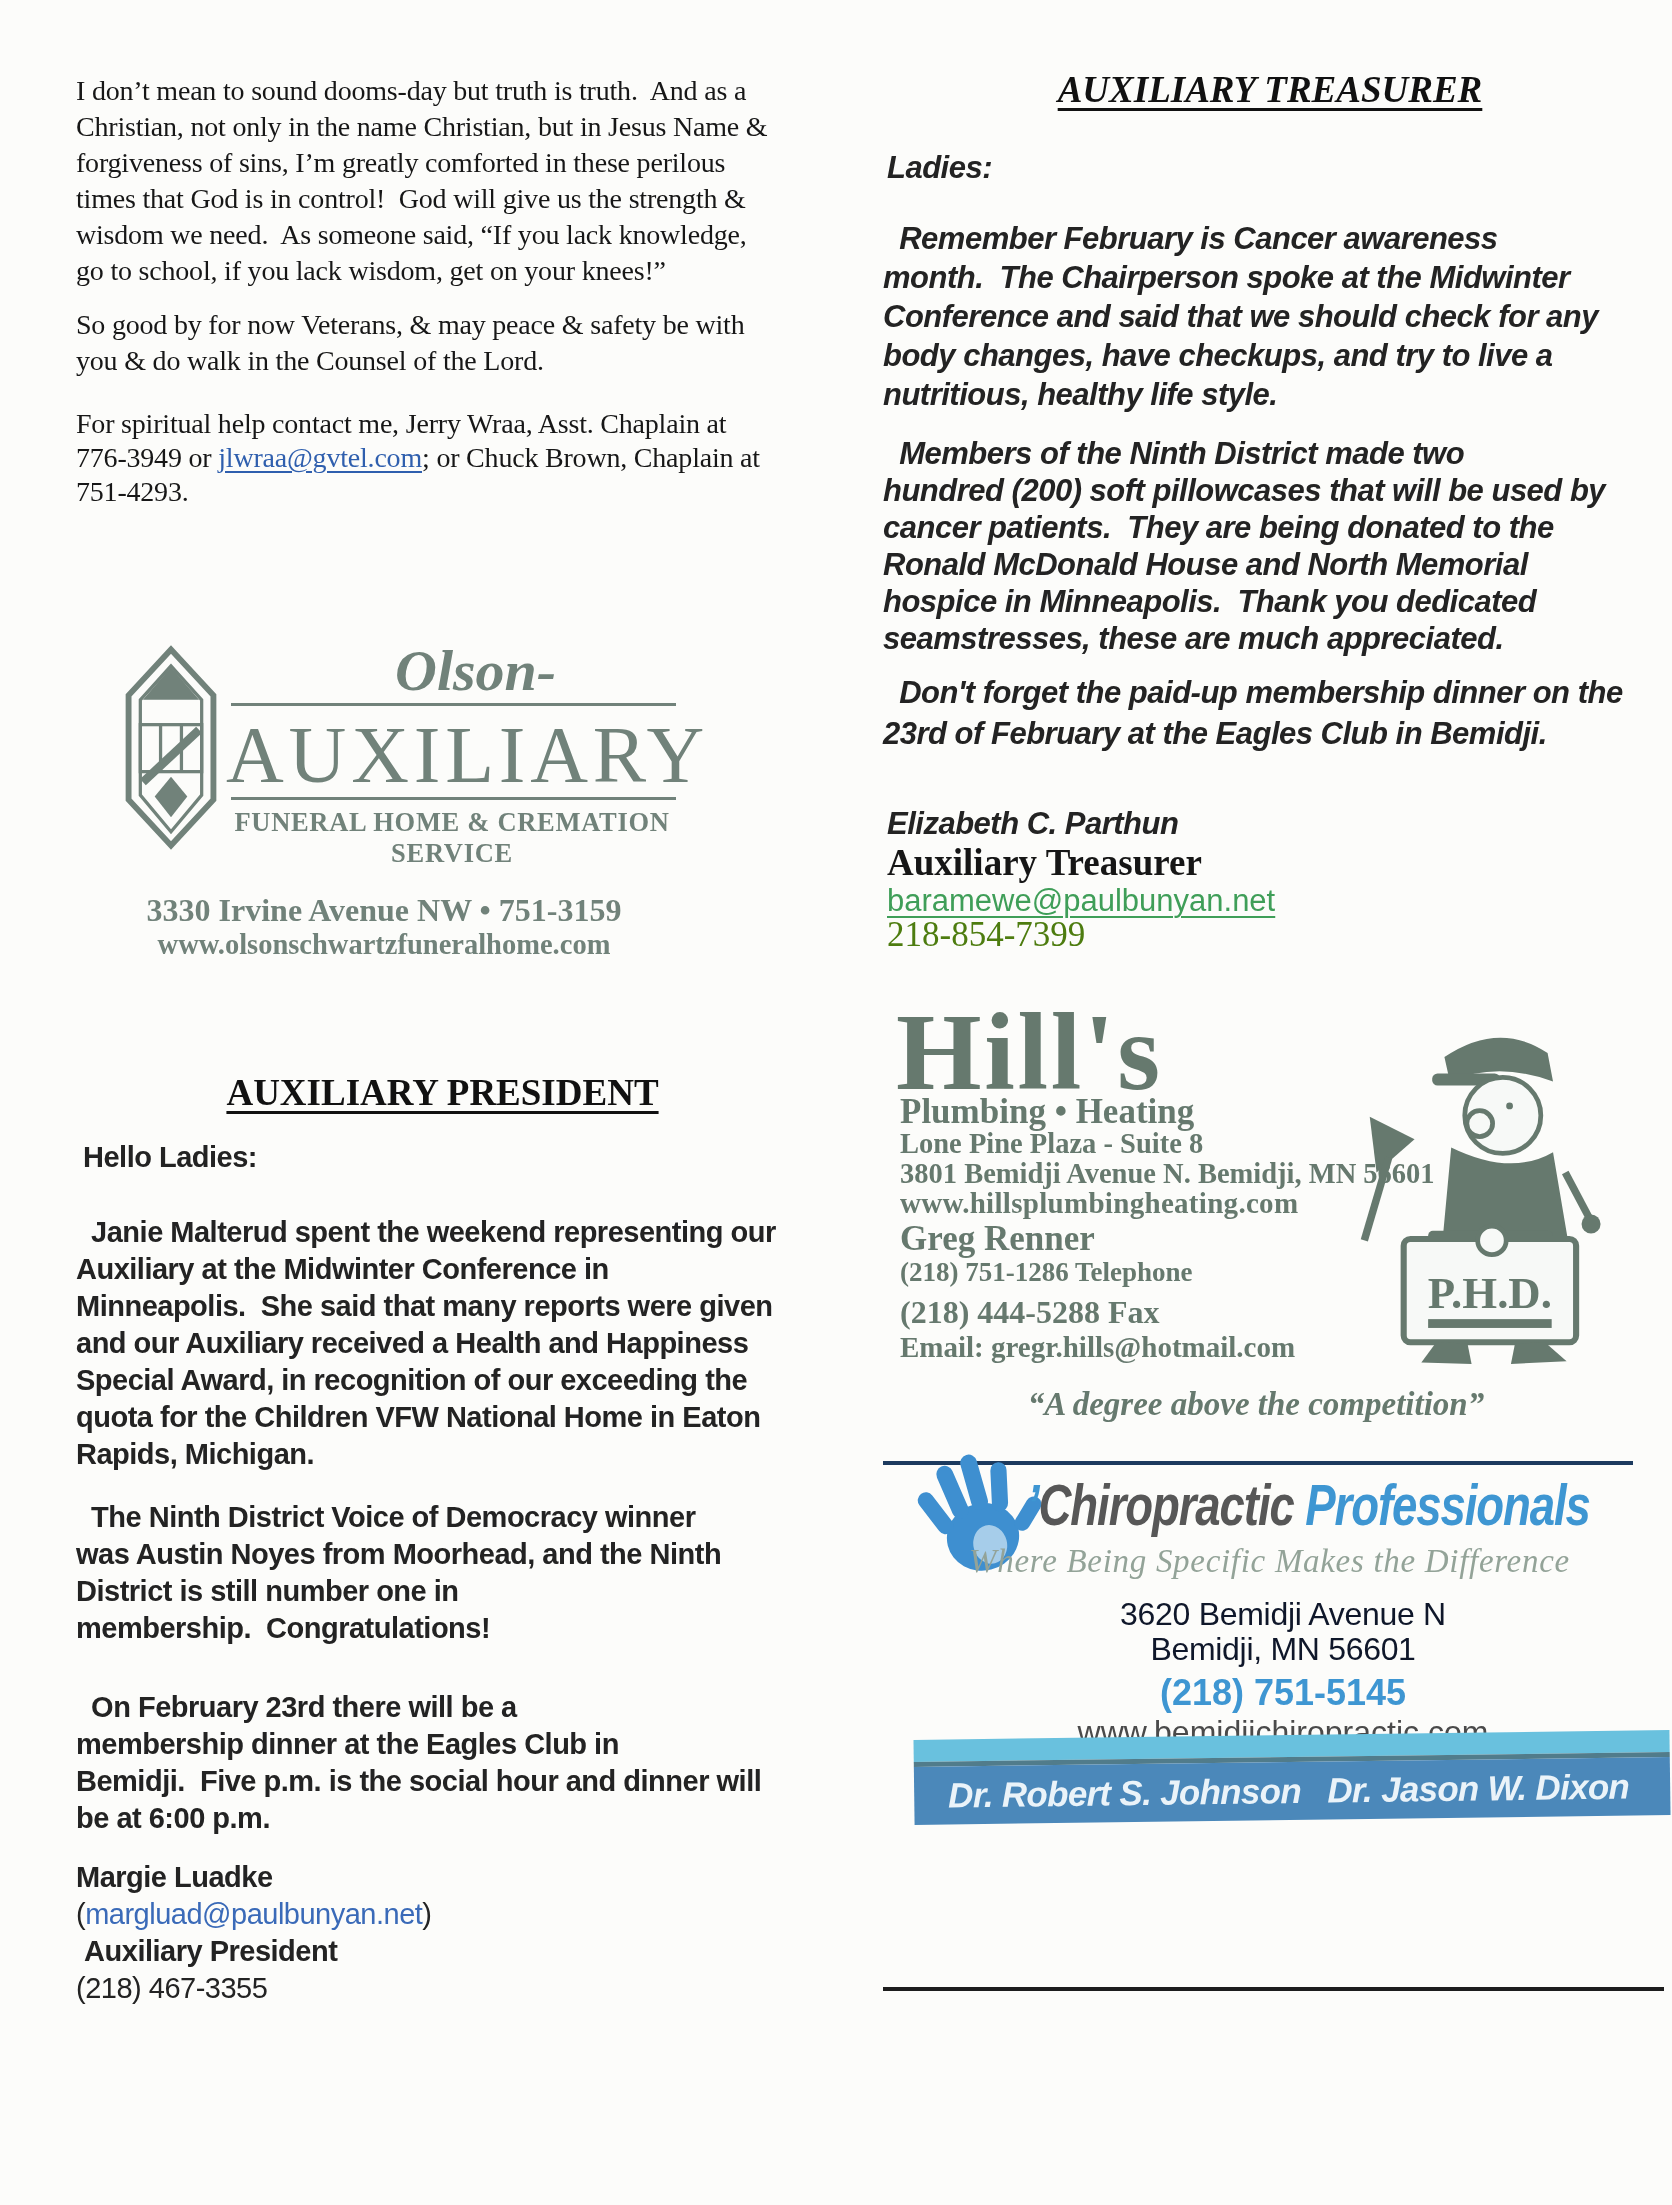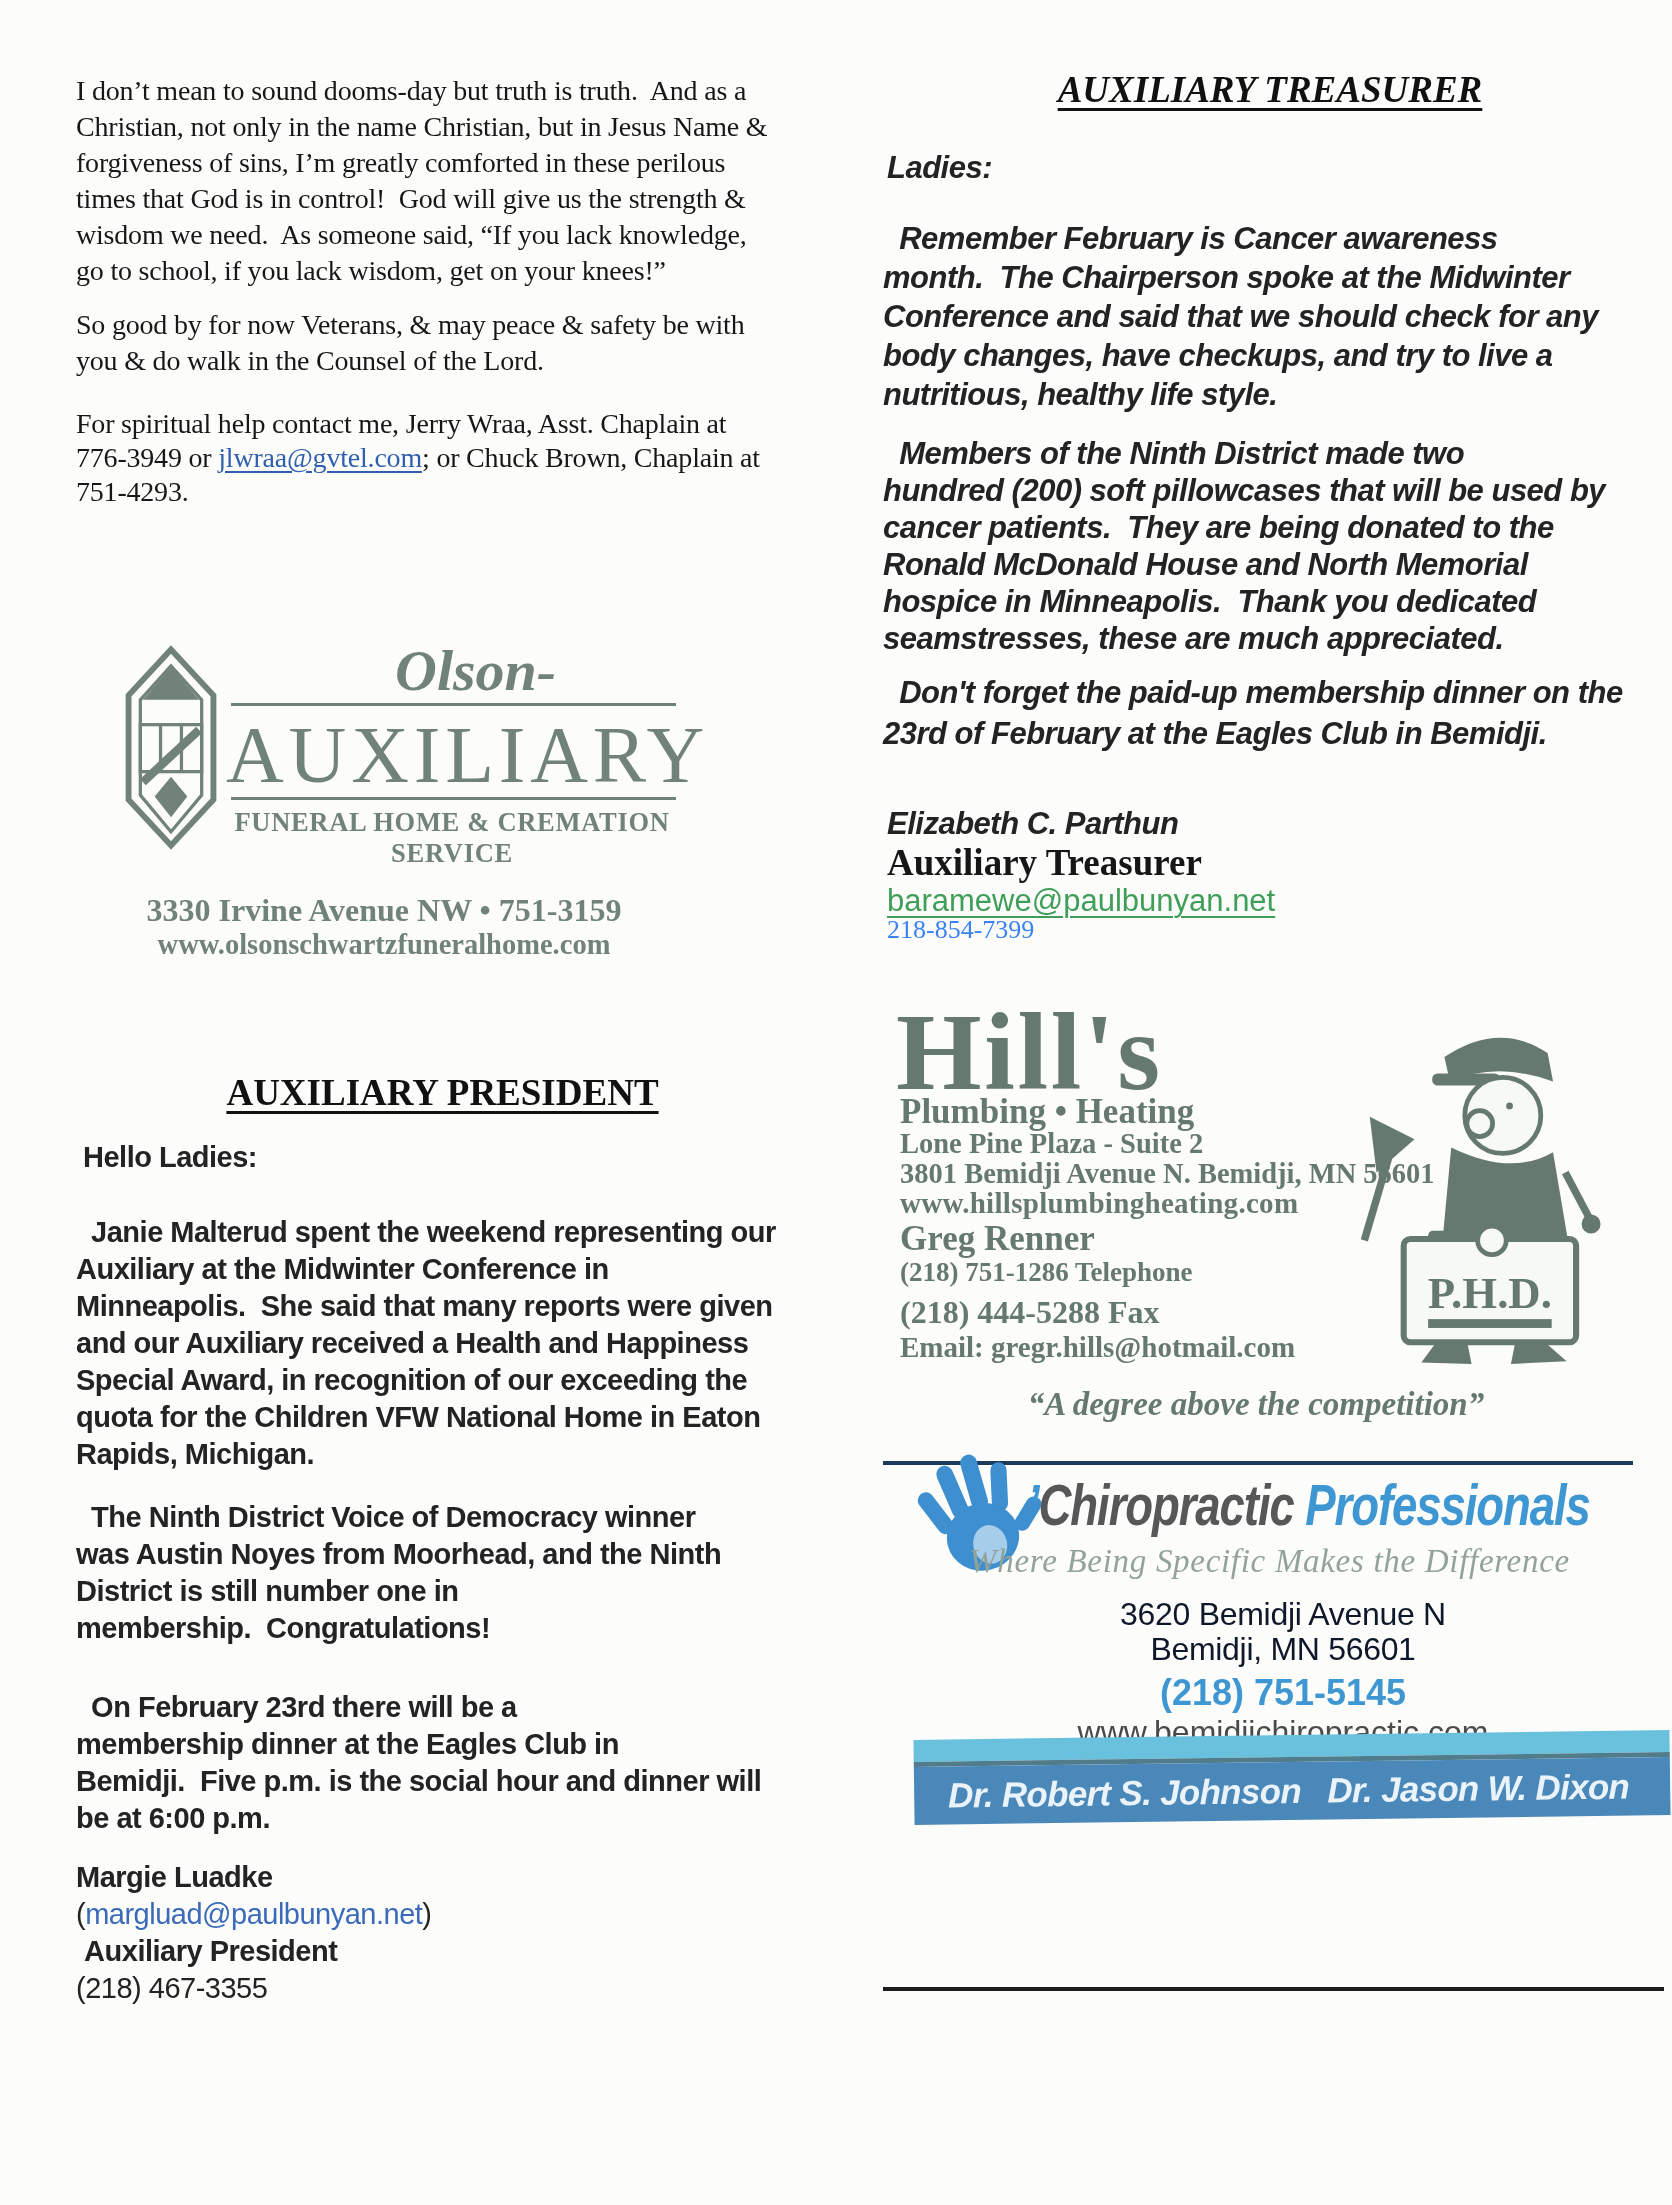--- a/index.html
+++ b/index.html
@@ -133,25 +133,25 @@
 Ronald McDonald House and North Memorial
 hospice in Minneapolis.  Thank you dedicated
 seamstresses, these are much appreciated.</div>
 
   <div class="abs sans sans-r pre" style="left:883px;top:672px;line-height:41px;">  Don't forget the paid-up membership dinner on the
 23rd of February at the Eagles Club in Bemidji.</div>
 
   <div class="abs sans sans-r" style="left:887px;top:805px;">Elizabeth C. Parthun</div>
   <div class="abs serif b" style="left:887px;top:841px;font-size:37px;color:#161616;">Auxiliary Treasurer</div>
   <div class="abs sans link-green" style="left:887px;top:883px;font-size:31px;">baramewe@paulbunyan.net</div>
-  <div class="abs serif" style="left:887px;top:915px;font-size:26px;color:#3b82f6;">218-854-7399</div>
+  <div class="abs serif" style="left:887px;top:915px;font-size:35px;color:#4d7c0f;">218-854-7399</div>
 
   <div class="abs hills hills-name" style="left:896px;top:986px;">Hill's</div>
   <div class="abs serif b hills" style="left:900px;top:1092px;font-size:35px;">Plumbing • Heating</div>
-  <div class="abs serif b hills" style="left:900px;top:1128px;font-size:28.5px;">Lone Pine Plaza - Suite 2</div>
+  <div class="abs serif b hills" style="left:900px;top:1128px;font-size:28.5px;">Lone Pine Plaza - Suite 8</div>
   <div class="abs serif b hills" style="left:900px;top:1158px;font-size:28.5px;">3801 Bemidji Avenue N. Bemidji, MN 56601</div>
   <div class="abs serif b hills" style="left:900px;top:1187px;font-size:29px;letter-spacing:0.3px;">www.hillsplumbingheating.com</div>
   <div class="abs serif b hills" style="left:900px;top:1219px;font-size:35px;">Greg Renner</div>
   <div class="abs serif b hills" style="left:900px;top:1257px;font-size:27px;">(218) 751-1286 Telephone</div>
   <div class="abs serif b hills" style="left:900px;top:1294px;font-size:32px;">(218) 444-5288 Fax</div>
   <div class="abs serif b hills" style="left:900px;top:1331px;font-size:29px;">Email: gregr.hills@hotmail.com</div>
 
   <svg class="abs" style="left:1341px;top:1015px;" width="272" height="353" viewBox="0 0 400 520">
     <g fill="#66796e" stroke="#66796e">
       <polygon points="42,150 108,183 52,232" stroke="none"></polygon>

